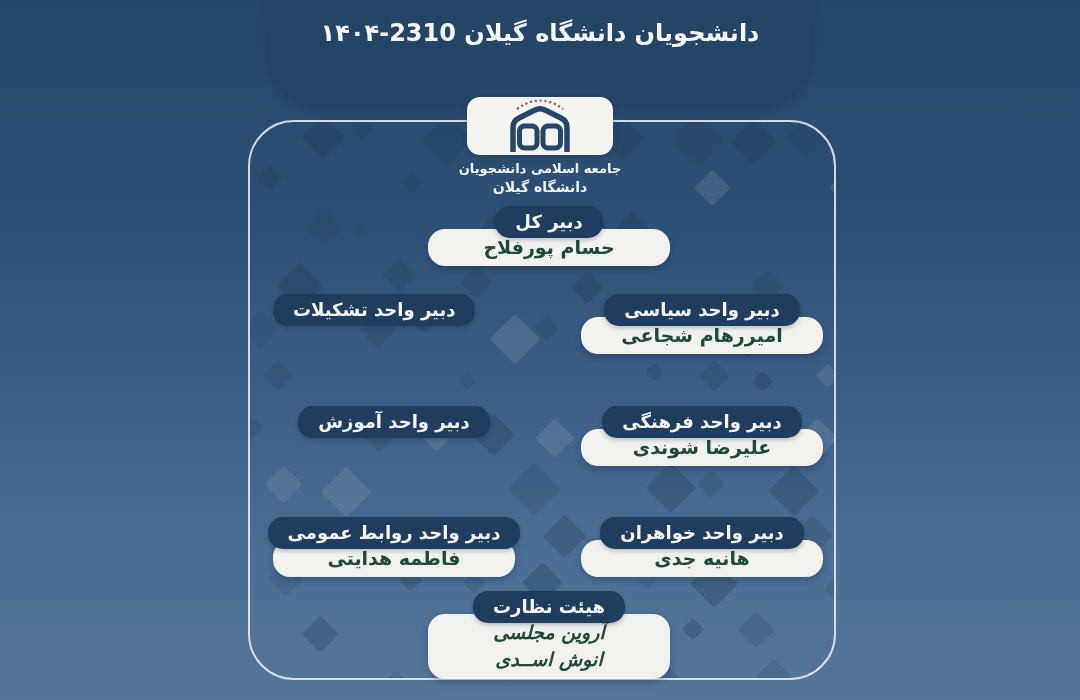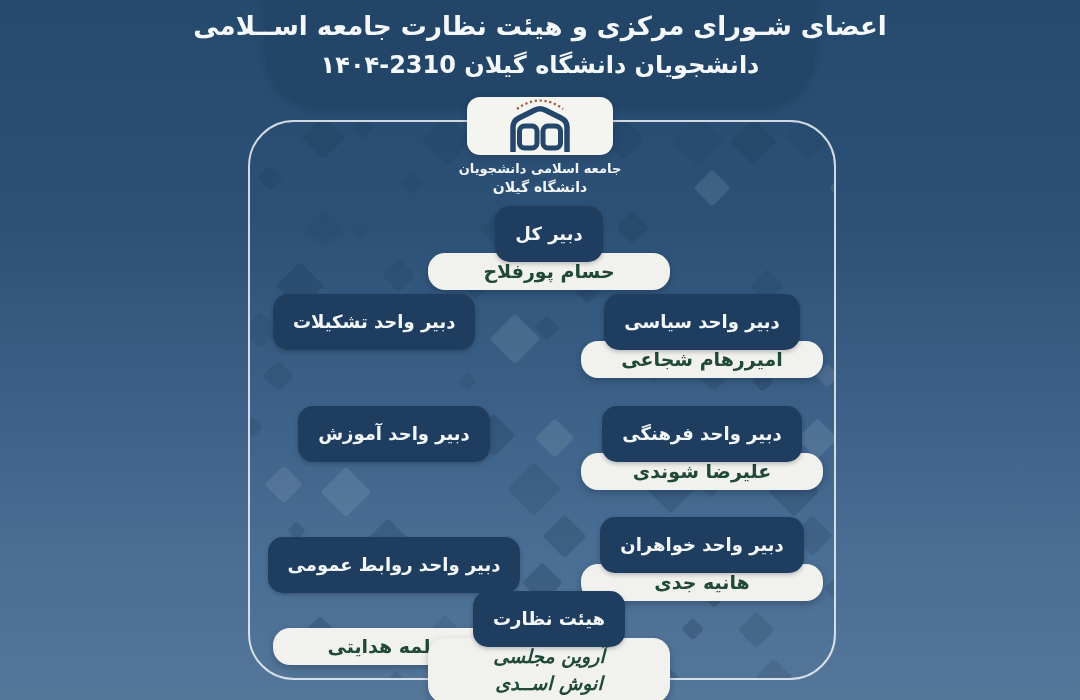--- a/index.html
+++ b/index.html
@@ -56,21 +56,21 @@
 
   
   .unit {
     position:absolute; width:242px;
     display:flex; flex-direction:column; align-items:center; z-index:5;
   }
   .pill {
     position:relative; z-index:2;
     background:#1f3e5f; color:#f4f7f9;
     font-size:18px; font-weight:bold; line-height:32px;
-    padding:12px 20px; border-radius:15px; white-space:nowrap;
+    padding:0 20px; border-radius:15px; white-space:nowrap;
     margin-bottom:-9px;
     box-shadow:0 2px 4px rgba(10,25,45,0.25);
   }
   .card {
     position:relative; z-index:1; width:100%;
     background:#f1f1ee; border-radius:17px;
     color:#20493a; font-size:19px; font-weight:bold;
     text-align:center; line-height:37px; height:37px;
     box-shadow:0 3px 7px rgba(10,25,45,0.28);
   }
@@ -156,21 +156,20 @@
       <div class="diamond" style="left: 137.452px; top: 551.544px; height: 18.1px; width: 18.1px; opacity: 0.15;"></div>
       <div class="diamond" style="left: 259.416px; top: 544.71px; height: 15px; width: 15px; opacity: 0.15;"></div>
       <div class="diamond" style="left: 323.461px; top: 543.772px; height: 31.7px; width: 31.7px; opacity: 0.14;"></div>
       <div class="diamond" style="left: 392.57px; top: 544.558px; height: 36.3px; width: 36.3px; opacity: 0.21;"></div>
       <div class="diamond" style="left: 511.258px; top: 541.618px; height: 25.6px; width: 25.6px; opacity: 0.14;"></div>
       <div class="diamond" style="left: 586.343px; top: 549.758px; height: 37.6px; width: 37.6px; opacity: 0.2;"></div>
     </div>
 </div>
 
 <div class="header-badge">
-  <div class="header-line1">اعضای شـورای مرکزی و هیئت نظارت جامعه اســلامی</div>
   <div class="header-line2">دانشجویان دانشگاه گیلان 2310-۱۴۰۴</div>
 </div>
 
 <div class="logo-wrap">
   <div class="logo-box">
     <svg viewBox="0 0 146 58" width="146" height="58">
       <path d="M50,12 Q73,-5 96,12" fill="none" stroke="#a0563f" stroke-width="2.2" stroke-dasharray="2.2 2.7"></path>
       <path d="M46,55 L46,30 Q46,24 52,21 L68,13 Q73,10.5 78,13 L94,21 Q100,24 100,30 L100,55" fill="none" stroke="#24466b" stroke-width="5.5" stroke-linejoin="round"></path>
       <rect x="52.5" y="29" width="17.5" height="22" rx="5" fill="none" stroke="#24466b" stroke-width="5"></rect>
       <rect x="76" y="29" width="17.5" height="22" rx="5" fill="none" stroke="#24466b" stroke-width="5"></rect>
@@ -194,21 +193,21 @@
 </div>
 
 <div class="unit" style="left:273px; top:406px;gap:41px;">
   <div class="pill">دبیر واحد آموزش</div>
 </div>
 <div class="unit" style="left:581px; top:406px;">
   <div class="pill">دبیر واحد فرهنگی</div>
   <div class="card">علیرضا شوندی</div>
 </div>
 
-<div class="unit" style="left:273px; top:537px;gap:44px;">
+<div class="unit" style="left:273px; top:517px;">
   <div class="pill">دبیر واحد روابط عمومی</div>
   <div class="card">فاطمه هدایتی</div>
 </div>
 <div class="unit" style="left:581px; top:517px;">
   <div class="pill">دبیر واحد خواهران</div>
   <div class="card">هانیه جدی</div>
 </div>
 
 <div class="unit" style="left:428px; top:591px;">
   <div class="pill">هیئت نظارت</div>

